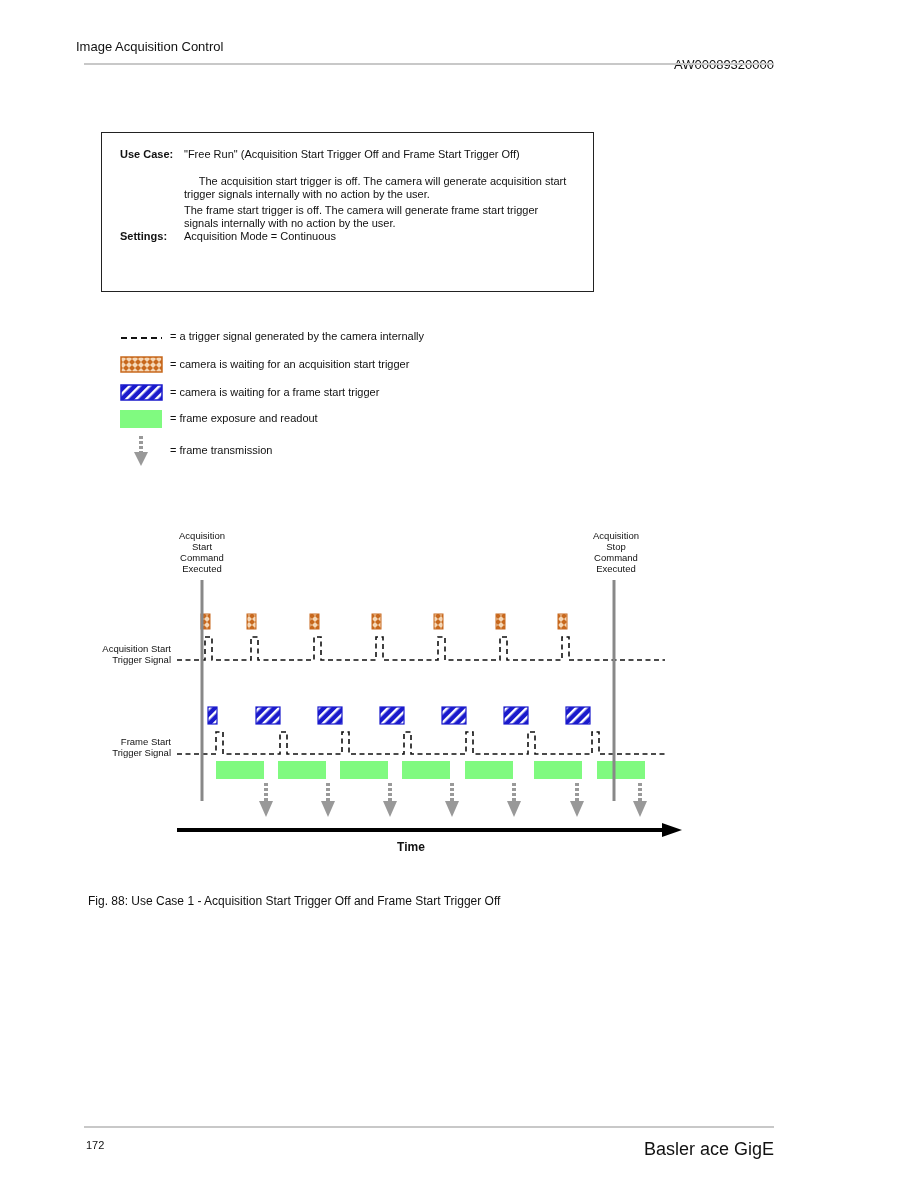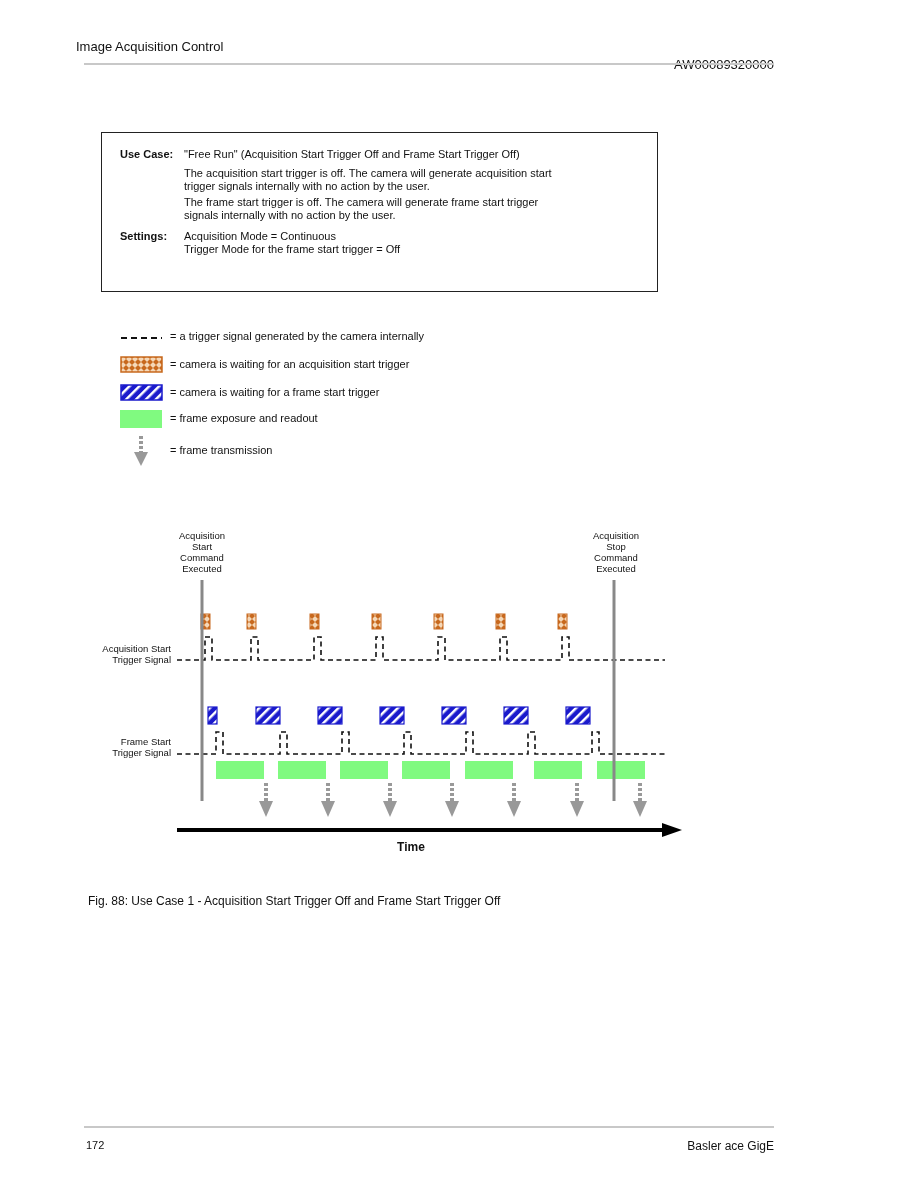--- a/index.html
+++ b/index.html
@@ -3,23 +3,23 @@
 <meta charset="utf-8">
 <style>
   html, body { margin:0; padding:0; background:#ffffff; }
   body { width:902px; height:1197px; position:relative; overflow:hidden;
          font-family:"Liberation Sans", sans-serif; color:#111; }
   .hdr-left { position:absolute; left:76px; top:39px; font-size:13px; }
   .hdr-right { position:absolute; right:128px; top:57px; font-size:13px; }
   .hdr-rule { position:absolute; left:84px; top:63px; width:690px; height:2px; background:#c8c8c8; }
   .ftr-rule { position:absolute; left:84px; top:1126px; width:690px; height:2px; background:#c8c8c8; }
   .ftr-left { position:absolute; left:86px; top:1139px; font-size:11px; }
-  .ftr-right { position:absolute; right:128px; top:1139px; font-size:12px; }
+  .ftr-right { position:absolute; right:128px; top:1139px; font-size:18px; }
 
-  .usecase-box { position:absolute; left:101px; top:132px; width:557px; height:160px;
+  .usecase-box { position:absolute; left:101px; top:132px; width:493px; height:160px;
                  border:1.5px solid #222; box-sizing:border-box; font-size:11px; line-height:13px; }
   .uc-row { position:absolute; left:0; width:100%; }
   .uc-label { position:absolute; left:18px; font-weight:bold; }
   .uc-text { position:absolute; left:82px; right:12px; }
   .uc-text div { white-space:nowrap; }
 
   .legend { position:absolute; left:120px; top:330px; font-size:11px; }
   .leg-item { position:absolute; left:0; height:20px; white-space:nowrap; }
   .leg-text { position:absolute; left:50px; }
 
@@ -32,31 +32,30 @@
 
 <div class="hdr-left">Image Acquisition Control</div>
 <div class="hdr-right">AW00089320000</div>
 <div class="hdr-rule"></div>
 
 <div class="usecase-box">
   <div class="uc-row" style="top:15px;">
     <span class="uc-label">Use Case:</span>
     <div class="uc-text">
       <div>"Free Run" (Acquisition Start Trigger Off and Frame Start Trigger Off)</div>
-      <div style="margin-top:6px;">The acquisition start trigger is off. The camera will generate acquisition start</div>
+      <div style="margin-top:14px;text-align:center;">The acquisition start trigger is off. The camera will generate acquisition start</div>
       <div>trigger signals internally with no action by the user.</div>
       <div style="margin-top:3px;">The frame start trigger is off. The camera will generate frame start trigger</div>
       <div>signals internally with no action by the user.</div>
     </div>
   </div>
   <div class="uc-row" style="top:97px;">
     <span class="uc-label">Settings:</span>
     <div class="uc-text">
       <div>Acquisition Mode = Continuous</div>
-      <div>Trigger Mode for the frame start trigger = Off</div>
     </div>
   </div>
 </div>
 
 <div class="legend">
   <div class="leg-item" style="top:0px;">
     <svg width="44" height="14" style="position:absolute;left:0;top:1px;">
       <line x1="1" y1="7" x2="42" y2="7" stroke="#111" stroke-width="2" stroke-dasharray="6,4"></line>
     </svg>
     <span class="leg-text">= a trigger signal generated by the camera internally</span>

